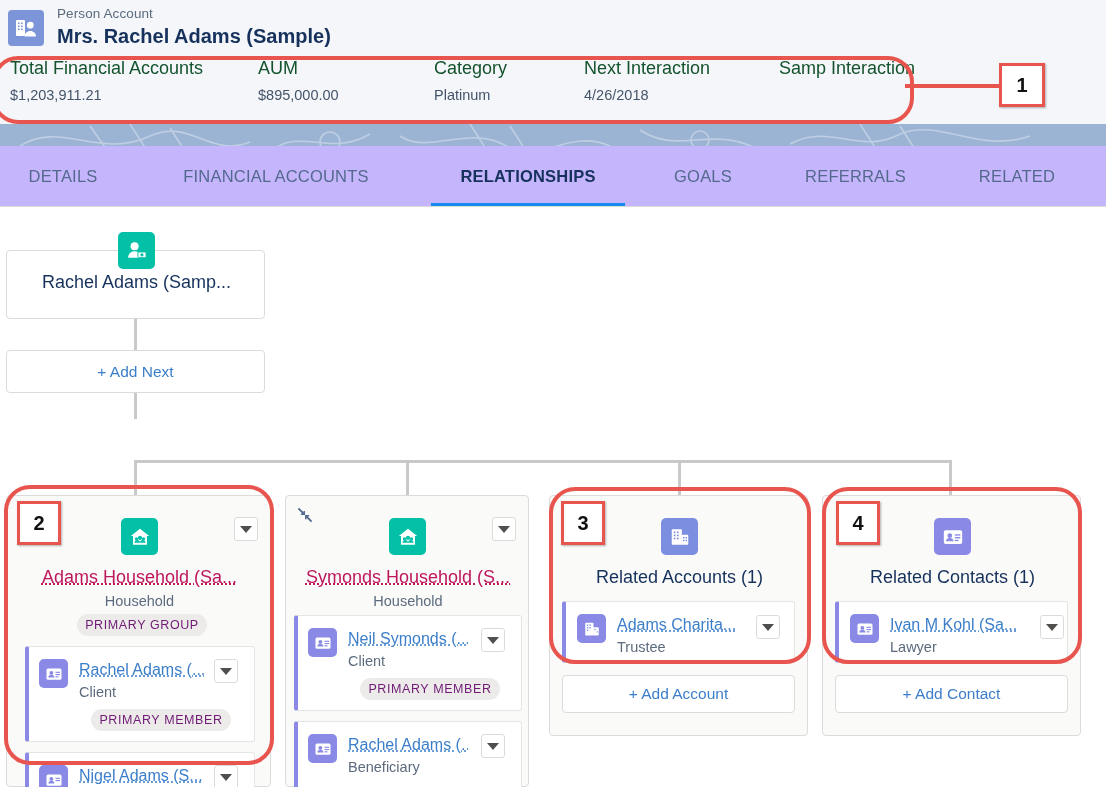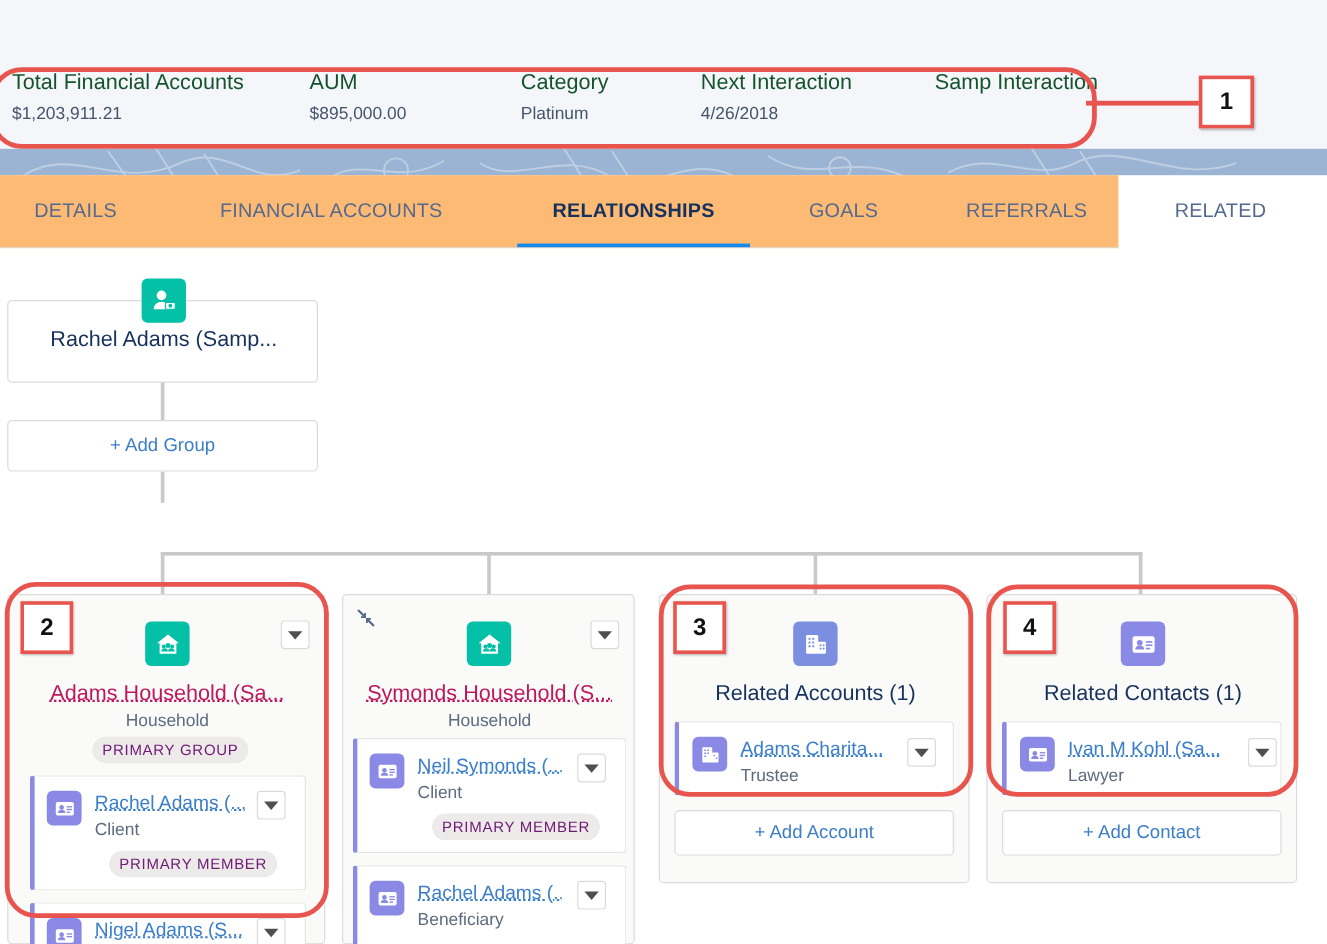--- a/index.html
+++ b/index.html
@@ -37,22 +37,22 @@
   
   .banner{
     position:absolute; left:0; top:124px; width:1106px; height:22px;
     background:#9cb4d4;
     overflow:hidden;
   }
   .banner svg{ position:absolute; left:0; top:-18px; opacity:.35;}
 
   
   .tabbar{
-    position:absolute; left:0; top:146px; width:932px; height:61px;
-    background:#fdba74; border-bottom:1px solid #dddbda;
+    position:absolute; left:0; top:146px; width:1106px; height:61px;
+    background:#c4b5fd; border-bottom:1px solid #dddbda;
   }
   .tab{
     position:absolute; top:0; height:60px;
     display:flex; align-items:center; justify-content:center;
     font-size:16.5px; color:#54698d; letter-spacing:.2px;
     cursor:pointer; white-space:nowrap;
   }
   .tab.active{ color:#16325c; font-weight:bold; }
   .tab.active:after{
     content:""; position:absolute; left:0; right:0; bottom:0; height:3px; background:#1589ee;
@@ -141,20 +141,39 @@
     position:absolute; border:4px solid #e8554e; border-radius:26px;
     z-index:30; pointer-events:none;
   }
   .anno-line{ position:absolute; background:#e8554e; height:4px; z-index:35;}
 </style>
 </head>
 <body>
 
 <div class="page-header">
 
+  <div class="ph-top">
+    <div class="ph-icon">
+      <svg width="24" height="24" viewBox="0 0 24 24">
+        <rect x="2" y="4" width="9" height="16" rx="1" fill="#fff"></rect>
+        <rect x="4" y="6.5" width="1.6" height="1.6" fill="#7c94d8"></rect>
+        <rect x="7" y="6.5" width="1.6" height="1.6" fill="#7c94d8"></rect>
+        <rect x="4" y="9.5" width="1.6" height="1.6" fill="#7c94d8"></rect>
+        <rect x="7" y="9.5" width="1.6" height="1.6" fill="#7c94d8"></rect>
+        <rect x="4" y="12.5" width="1.6" height="1.6" fill="#7c94d8"></rect>
+        <rect x="7" y="12.5" width="1.6" height="1.6" fill="#7c94d8"></rect>
+        <circle cx="16.3" cy="9.2" r="3.4" fill="#fff"></circle>
+        <path d="M10.6 20.5c0-3.4 2.6-5.6 5.7-5.6s5.7 2.2 5.7 5.6z" fill="#fff"></path>
+      </svg>
+    </div>
+    <div class="ph-titles">
+      <div class="ph-eyebrow">Person Account</div>
+      <div class="ph-title">Mrs. Rachel Adams (Sample)</div>
+    </div>
+  </div>
 
   <div class="ph-detail">
     <div class="ph-col" style="left:10px;">
       <div class="ph-label">Total Financial Accounts</div>
       <div class="ph-value">$1,203,911.21</div>
     </div>
     <div class="ph-col" style="left:258px;">
       <div class="ph-label">AUM</div>
       <div class="ph-value">$895,000.00</div>
     </div>
@@ -226,21 +245,21 @@
       <svg width="23" height="23" viewBox="0 0 24 24">
         <circle cx="10" cy="7.5" r="4.2" fill="#fff"></circle>
         <path d="M3.2 19.5c0-4 3.2-6.6 6.8-6.6s6.8 2.6 6.8 6.6z" fill="#fff"></path>
         <rect x="13.5" y="13.5" width="8.5" height="6" rx="1" fill="#fff" stroke="#04c0a7" stroke-width="1"></rect>
         <circle cx="17.7" cy="16.5" r="1.7" fill="#04c0a7"></circle>
       </svg>
     </div>
     <div class="node-title" style="left:0;top:19px;width:259px;">Rachel Adams (Samp...</div>
   </div>
 
-  <div class="addbtn" style="left:6px;top:143px;width:259px;height:43px;">+ Add Group</div>
+  <div class="addbtn" style="left:6px;top:143px;width:259px;height:43px;">+ Add Next</div>
 
   <div class="card" style="left:6px;top:288px;width:265px;height:292px;">
     <div class="node-icon ic-teal" style="left:114px;top:22px;">
       <svg width="22" height="22" viewBox="0 0 24 24">
         <path d="M12 3 L22 11 L19.6 11 L19.6 20.5 L4.4 20.5 L4.4 11 L2 11 Z" fill="#fff"></path>
         <circle cx="12" cy="13" r="2.3" fill="#04c0a7"></circle>
         <circle cx="8.2" cy="14" r="1.8" fill="#04c0a7"></circle>
         <circle cx="15.8" cy="14" r="1.8" fill="#04c0a7"></circle>
         <path d="M6 18.4c0-1.9 1-3 3-3s3 1.1 3 3zM12 18.4c0-1.9 1-3 3-3s3 1.1 3 3z" fill="#04c0a7"></path>
       </svg>

